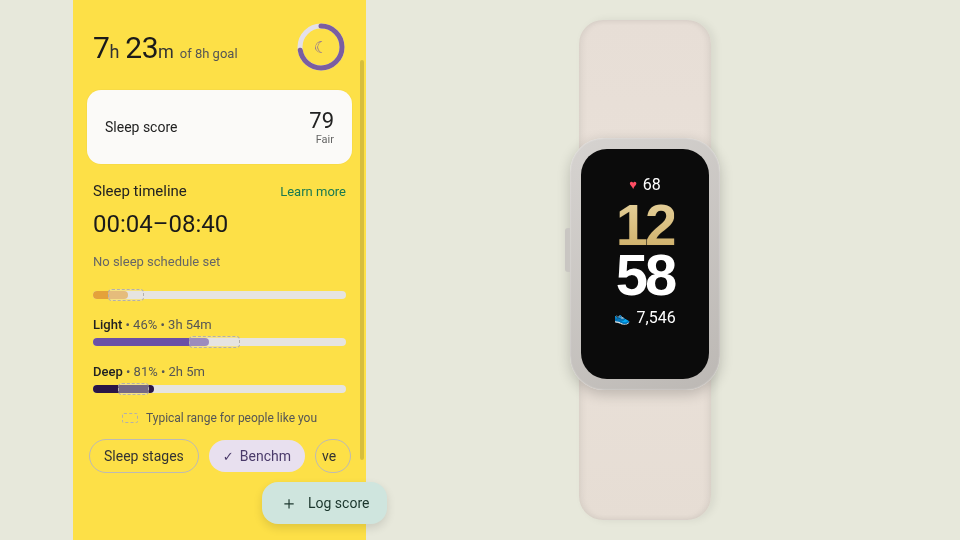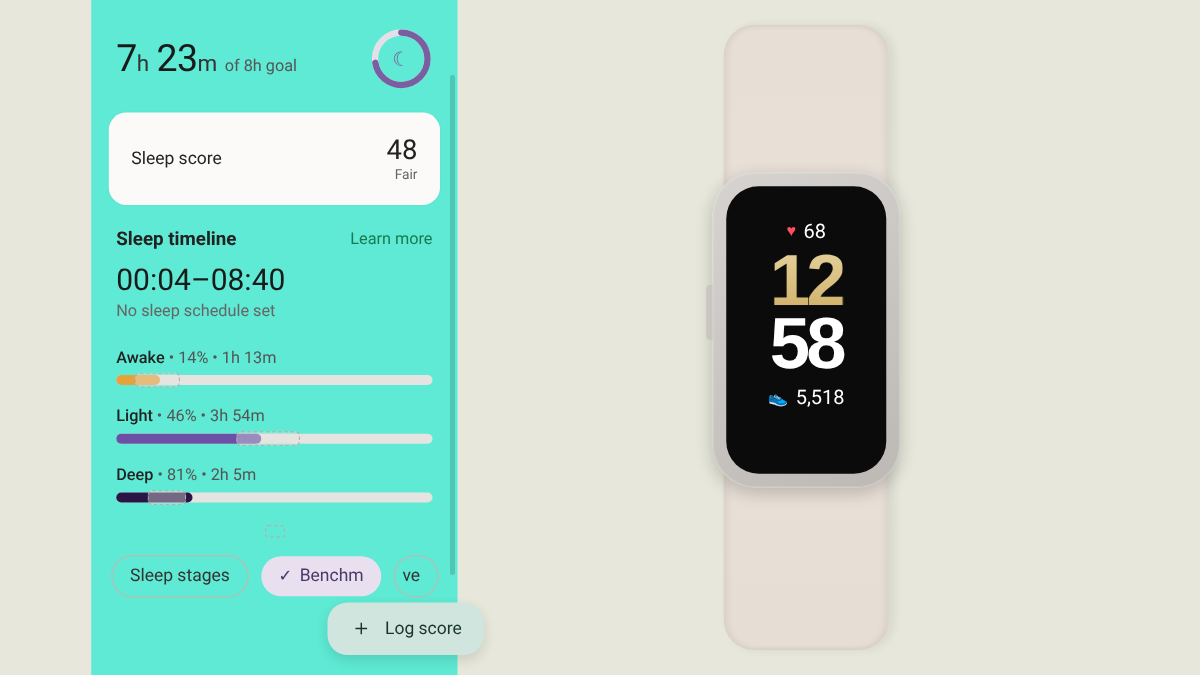--- a/index.html
+++ b/index.html
@@ -8,21 +8,21 @@
     background: #e7e8db;
     font-family: -apple-system, "Segoe UI", Roboto, Arial, sans-serif;
     overflow: hidden;
     position: relative;
   }
   
   .panel {
     position: absolute;
     left: 73px; top: 0;
     width: 293px; height: 540px;
-    background: #5eead4;
+    background: #fde047;
     padding: 10px 0 0 0;
     overflow: hidden;
   }
   .top-row {
     display: flex; align-items: center; justify-content: space-between;
     padding: 12px 20px 18px 20px;
   }
   .dur { font-size: 16px; color: #333; font-weight: 400; }
   .dur .big { font-size: 30px; font-weight: 400; color: #1a1a1a; letter-spacing: -0.5px; }
   .dur .unit { font-size: 18px; margin-right: 2px; }
@@ -48,26 +48,26 @@
   .card .score { text-align: right; }
   .card .score .num { font-size: 22px; color: #222; }
   .card .score .rating { font-size: 11px; color: #666; }
   .section {
     padding: 18px 20px 0 20px;
   }
   .sec-head {
     display: flex; justify-content: space-between; align-items: center;
     margin-bottom: 10px;
   }
-  .sec-head .title { font-size: 15px; color: #222; font-weight: bold; }
+  .sec-head .title { font-size: 15px; color: #222; }
   .sec-head .learn { font-size: 13px; color: #1a7a50; }
   .time-range {
     font-size: 24px; color: #1a1a1a; font-weight: 400; letter-spacing: 0px;
   }
-  .no-sched { font-size: 13px; color: #666; margin-top: 4px; }
+  .no-sched { font-size: 13px; color: #666; margin-top: 16px; }
   .stages { margin-top: 22px; }
   .stage { margin-bottom: 18px; font-size: 13px; color: #222; }
   .stage .meta { margin-bottom: 6px; }
   .stage .meta .name { font-weight: 500; }
   .stage .meta .det { color: #555; }
   .bar-wrap { position: relative; height: 8px; background: #e6e4e0; border-radius: 4px; }
   .bar-fill { position: absolute; left:0; top:0; bottom:0; border-radius: 4px; }
   .bar-range {
     position: absolute; top:-2px; bottom:-2px;
     border: 1.5px dashed #b4b0aa; background: rgba(230,228,224,0.4);
@@ -185,36 +185,35 @@
         <circle cx="25" cy="25" r="21" fill="none" stroke="#e4e0ea" stroke-width="5"></circle>
         <circle cx="25" cy="25" r="21" fill="none" stroke="#7a5ea0" stroke-width="5" stroke-linecap="round" stroke-dasharray="132" stroke-dashoffset="37" transform="rotate(-90 25 25)"></circle>
       </svg>
       <span class="moon-ico">☾</span>
     </div>
   </div>
 
   <div class="card">
     <div class="lbl">Sleep score</div>
     <div class="score">
-      <div class="num">48</div>
+      <div class="num">79</div>
       <div class="rating">Fair</div>
     </div>
   </div>
 
   <div class="section">
     <div class="sec-head">
       <div class="title">Sleep timeline</div>
       <div class="learn">Learn more</div>
     </div>
     <div class="time-range">00:04–08:40</div>
     <div class="no-sched">No sleep schedule set</div>
 
     <div class="stages" id="stages-host">
         <div class="stage">
-          <div class="meta"><span class="name">Awake</span><span class="det"> • 14% • 1h 13m</span></div>
           <div class="bar-wrap">
             <div class="bar-fill" style="width:14%;background:#e4a23a"></div>
             <div class="bar-range" style="left:6%;width:14%"></div>
           </div>
         </div>
         <div class="stage">
           <div class="meta"><span class="name">Light</span><span class="det"> • 46% • 3h 54m</span></div>
           <div class="bar-wrap">
             <div class="bar-fill" style="width:46%;background:#6b50a6"></div>
             <div class="bar-range" style="left:38%;width:20%"></div>
@@ -224,20 +223,21 @@
           <div class="meta"><span class="name">Deep</span><span class="det"> • 81% • 2h 5m</span></div>
           <div class="bar-wrap">
             <div class="bar-fill" style="width:24%;background:#2a1646"></div>
             <div class="bar-range" style="left:10%;width:12%"></div>
           </div>
         </div>
       </div>
 
     <div class="typical">
       <span class="dashbox"></span>
+      <span>Typical range for people like you</span>
     </div>
   </div>
 
   <div class="chips">
     <div class="chip outline">
       <span>Sleep stages</span>
     </div>
     <div class="chip selected">
       <span class="check">✓</span>
       <span>Benchm</span>
@@ -261,17 +261,17 @@
       <div class="hr-row">
         <span class="heart">♥</span>
         <span class="val">68</span>
       </div>
       <div class="clock">
         <div class="line1">12</div>
         <div class="line2">58</div>
       </div>
       <div class="steps-row">
         <span class="foot">👟</span>
-        <span class="val">5,518</span>
+        <span class="val">7,546</span>
       </div>
     </div>
   </div>
 </div>
 
 </body></html>

